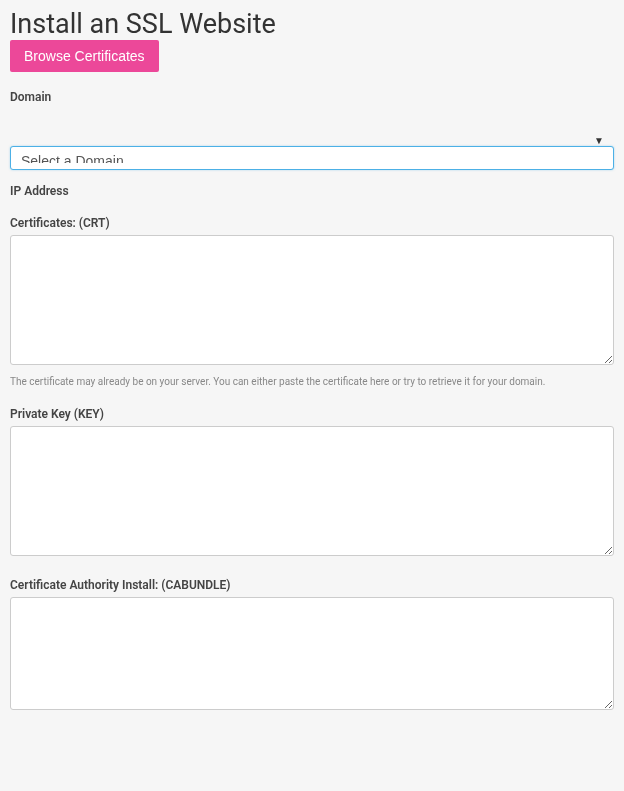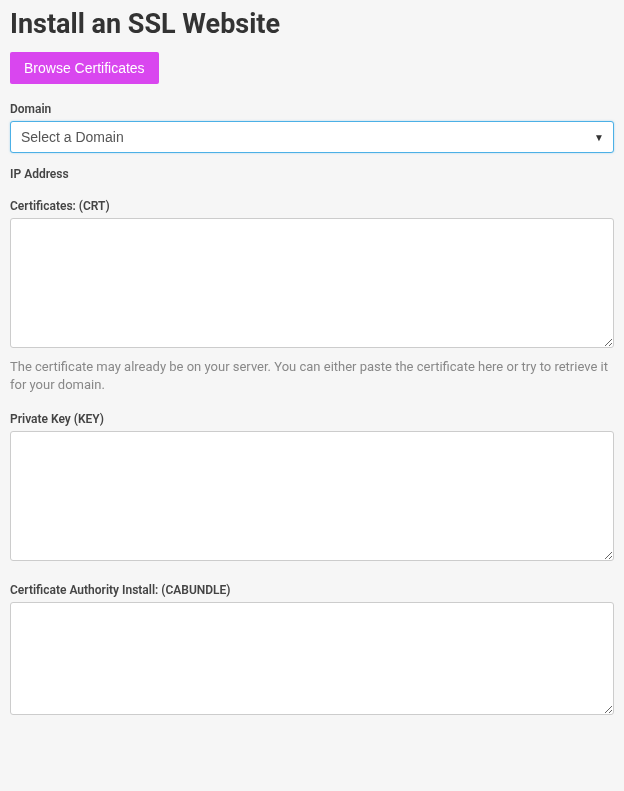--- a/index.html
+++ b/index.html
@@ -9,33 +9,33 @@
     }
     body {
       font-family: -apple-system, BlinkMacSystemFont, "Segoe UI", Roboto, "Helvetica Neue", Arial, sans-serif;
       background: #f6f6f6;
       color: #333;
       padding: 8px 10px;
       width: 624px;
     }
     h1 {
       font-size: 27px;
-      font-weight: 700;
+      font-weight: 400;
       color: #333;
-      margin-bottom: 12px;
+      margin-bottom: 0;
     }
     .btn {
       display: inline-block;
       border: none;
       border-radius: 2px;
       padding: 8px 14px;
       font-size: 14px;
       cursor: pointer;
       color: #fff;
-      background: #d946ef;
+      background: #ec4899;
     }
     .form-group {
       margin-top: 18px;
     }
     .label {
       font-size: 12px;
       font-weight: 600;
       color: #444;
       margin-bottom: 5px;
       display: block;
@@ -44,31 +44,32 @@
       display: flex;
       align-items: stretch;
       gap: 20px;
     }
     .select-wrap {
       position: relative;
       flex: 1;
     }
     .select {
       width: 100%;
-      height: 32px;
+      height: 24px;
       padding: 6px 30px 6px 10px;
       font-size: 14px;
       color: #555;
       background: #fff;
       border: 1px solid #4cb0e6;
       border-radius: 3px;
       appearance: none;
       -webkit-appearance: none;
       outline: none;
       box-shadow: 0 0 2px rgba(76,176,230,0.5);
+      margin-top: 37px;
     }
     .select-caret {
       position: absolute;
       right: 10px;
       top: 50%;
       transform: translateY(-50%);
       pointer-events: none;
       font-size: 10px;
       color: #333;
     }
@@ -86,21 +87,21 @@
       border: 1px solid #ccc;
       border-radius: 3px;
       background: #fff;
       resize: both;
       outline: none;
     }
     .textarea.short {
       height: 113px;
     }
     .help-text {
-      font-size: 13px;
+      font-size: 10px;
       color: #888;
       margin-top: 6px;
       line-height: 1.4;
     }
     .ip-group {
       margin-top: 14px;
     }
   </style>
 </head>
 <body>

